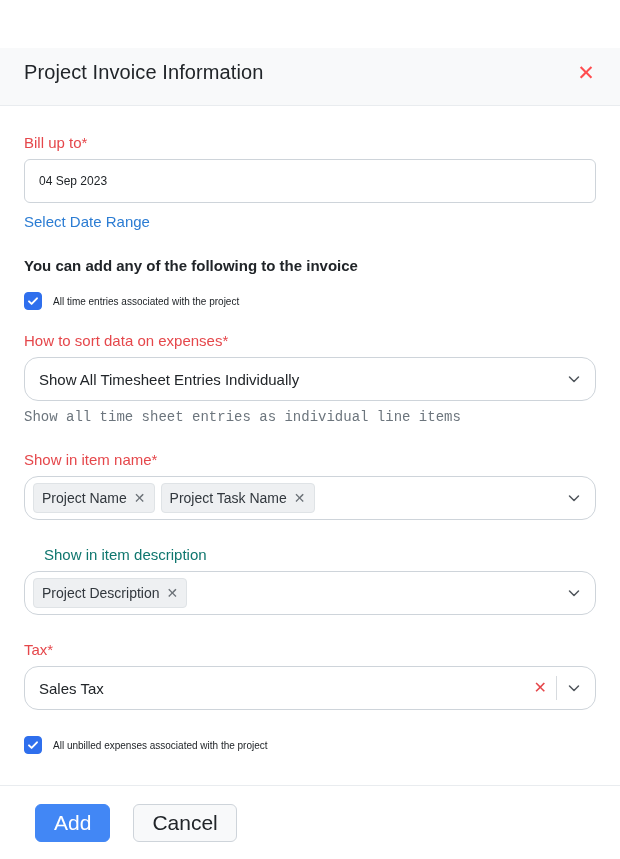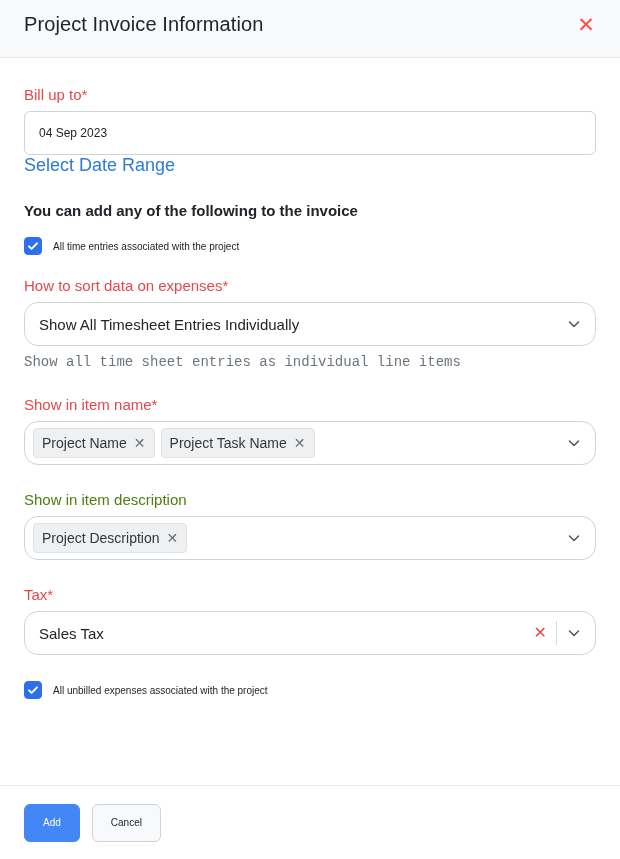--- a/index.html
+++ b/index.html
@@ -21,20 +21,21 @@
   }
   
   .dialog-header {
     height: 58px;
     flex: 0 0 58px;
     background: #f8f9fa;
     border-bottom: 1px solid #e9ecef;
     display: flex;
     align-items: center;
     padding: 0 20px 8px 24px;
+    margin-top: 48px;
   }
   .dialog-title {
     font-size: 20px;
     color: #212529;
     flex: 1 1 auto;
     letter-spacing: 0.1px;
   }
   .close-btn {
     width: 28px;
     height: 28px;
@@ -56,39 +57,39 @@
     padding: 28px 24px 10px 24px;
     overflow: hidden;
   }
   .field { margin-bottom: 0; }
   .label {
     font-size: 15px;
     margin-bottom: 8px;
     display: block;
   }
   .label.required { color: #e5474b; }
-  .label.normal { color: #4d7c0f; }
+  .label.normal { color: #0f766e; margin-left: 20px; }
 
   .text-input {
     width: 100%;
     height: 44px;
     border: 1px solid #ced4da;
     border-radius: 6px;
     padding: 0 14px;
     font-size: 12px;
     color: #212529;
     background: #ffffff;
     font-family: "Liberation Sans", sans-serif;
     outline: none;
   }
   .link {
     display: inline-block;
     color: #2b7cd3;
-    font-size: 18px;
-    margin-top: 0;
+    font-size: 15px;
+    margin-top: 10px;
     cursor: pointer;
     text-decoration: none;
   }
   .strong-note {
     font-size: 15px;
     font-weight: bold;
     color: #212529;
     margin-top: 26px;
     margin-bottom: 0;
   }
@@ -195,25 +196,26 @@
     border-top: 1px solid #e9ecef;
     display: flex;
     align-items: center;
     padding: 0 24px;
     gap: 12px;
     background: #ffffff;
   }
   .btn {
     height: 38px;
     border-radius: 6px;
-    font-size: 10px;
+    font-size: 21px;
     padding: 0 18px;
     cursor: pointer;
     font-family: "Liberation Sans", sans-serif;
     border: 1px solid transparent;
+    margin-left: 11px;
   }
   .btn-primary {
     background: #4287f5;
     color: #ffffff;
     border-color: #4287f5;
   }
   .btn-secondary {
     background: #f8f9fa;
     color: #212529;
     border-color: #ced4da;

